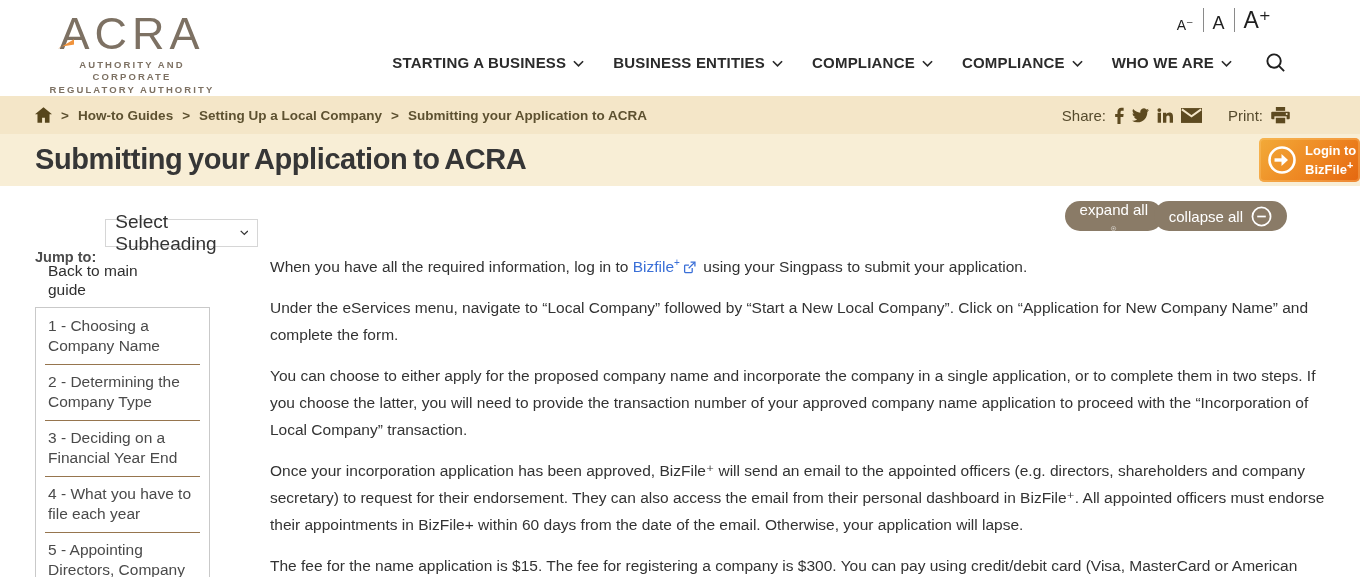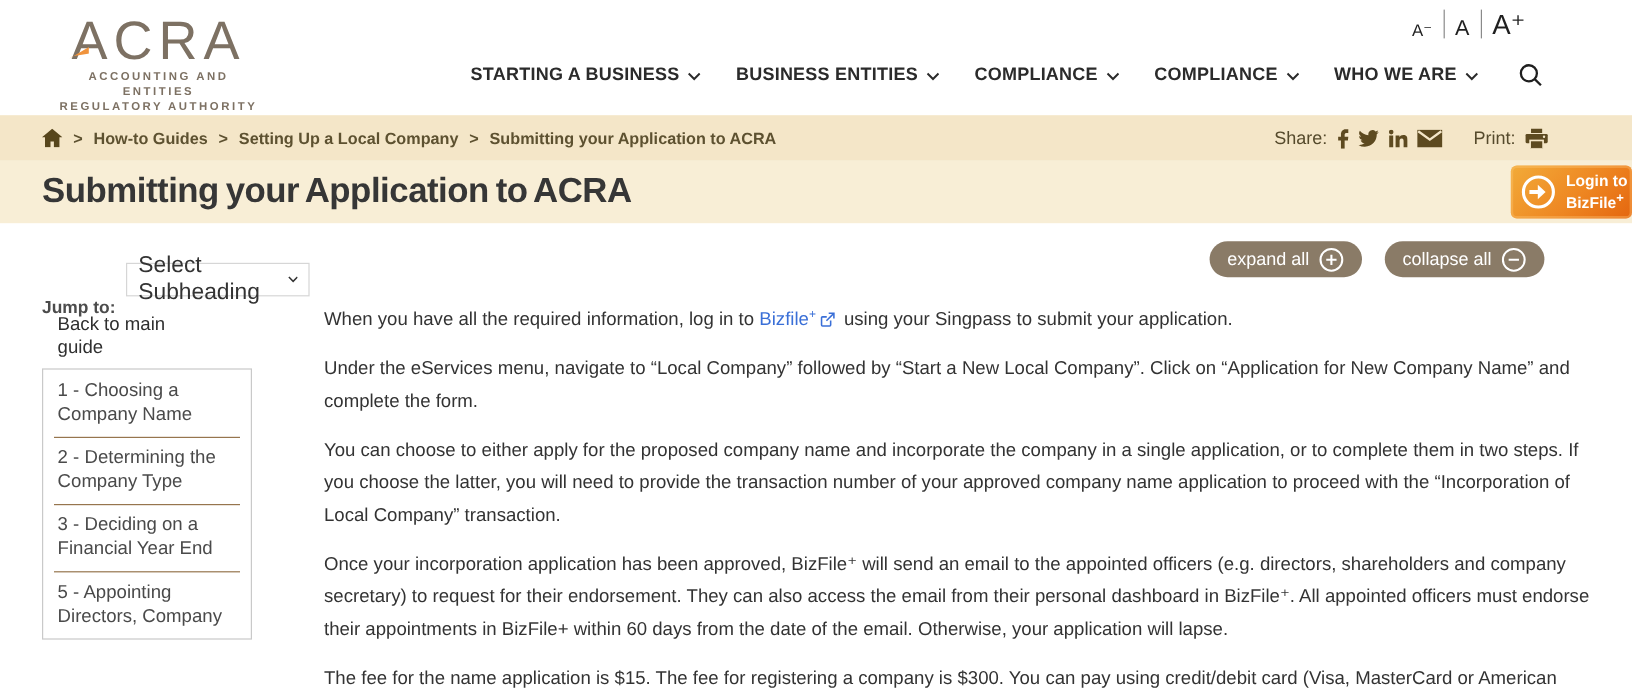--- a/index.html
+++ b/index.html
@@ -58,21 +58,21 @@
 
   
   .jump-row { position: absolute; top: 201px; left: 35px; display: flex; align-items: center; gap: 9px; }
   .jump-label { font-size: 14.5px; font-weight: 700; color: #4c4c4c; margin-top: 48px; }
   .select-box { width: 153px; height: 28px; background: #fff; border: 1px solid #d6d6d6;
     display: flex; align-items: center; justify-content: space-between; padding: 0 9px;
     font-size: 19px; color: #333; cursor: pointer; }
 
   .pill { position: absolute; top: 201px; height: 30px; border-radius: 16px; background: #8a7b67; color: #fff;
     display: flex; align-items: center; gap: 8px; padding: 0 15px; font-size: 15px; cursor: pointer; }
-  .pill-expand { right: 225px; }
+  .pill-expand { right: 197px; flex-direction: column; }
   .pill-collapse { right: 73px; }
 
   
   .back-guide { position: absolute; top: 261px; left: 48px; display: flex; align-items: flex-start; gap: 7px;
     cursor: pointer; color: #2f2f2f; flex-direction: column; }
   .back-guide-text { font-size: 15.5px; line-height: 19px; color: #2f2f2f; }
   .back-icon { margin-top: 2px; color: #222; display: flex; }
 
   .side-list { position: absolute; top: 307px; left: 35px; width: 175px; background: #fff;
     border: 1px solid #c9c9c9; }
@@ -90,21 +90,21 @@
 </style>
 </head>
 <body>
 
 <header class="site-header">
   <div class="logo">
     <span class="logo-acronym">
       <span class="logo-flag"></span>
       <span>ACRA</span>
     </span>
-    <div class="logo-sub">ACCOUNTING AND ENTITIES</div>
+    <div class="logo-sub">AUTHORITY AND CORPORATE</div>
     <div class="logo-sub">REGULATORY AUTHORITY</div>
   </div>
 
   <div class="font-controls">
     <span class="fc fc0">A⁻</span>
     <span class="fc-div"></span>
     <span class="fc fc1">A</span>
     <span class="fc-div"></span>
     <span class="fc fc2">A⁺</span>
   </div>
@@ -251,20 +251,21 @@
       <path d="M8.5 14.5h7.2a3.2 3.2 0 003.2-3.2v-1.6" fill="none" stroke="#222" stroke-width="2.4"></path>
       <path d="M12.7 10.2L8.2 14.5l4.5 4.3" fill="none" stroke="#222" stroke-width="2.4"></path>
     </svg>
   </span>
 </div>
 
 <div class="side-list">
   <div class="side-item">1 - Choosing a Company Name</div>
   <div class="side-item">2 - Determining the Company Type</div>
   <div class="side-item">3 - Deciding on a Financial Year End</div>
+  <div class="side-item">4 - What you have to file each year</div>
   <div class="side-item">5 - Appointing Directors, Company</div>
 </div>
 
 <div class="content">
   <p>
     <span>When you have all the required information, log in to </span><a class="inline-link"><span>Bizfile</span><sup>+</sup></a><svg class="ext-icon" width="13" height="13" viewBox="0 0 24 24">
         <path d="M17 13v7a1.5 1.5 0 01-1.5 1.5h-11A1.5 1.5 0 013 20V9a1.5 1.5 0 011.5-1.5H11" fill="none" stroke="currentColor" stroke-width="2.4"></path>
         <path d="M14 2h8v8" fill="none" stroke="currentColor" stroke-width="2.4"></path>
         <path d="M10.5 13.5L21.5 2.5" fill="none" stroke="currentColor" stroke-width="2.4"></path>
       </svg><span> using your Singpass to submit your application.</span>

